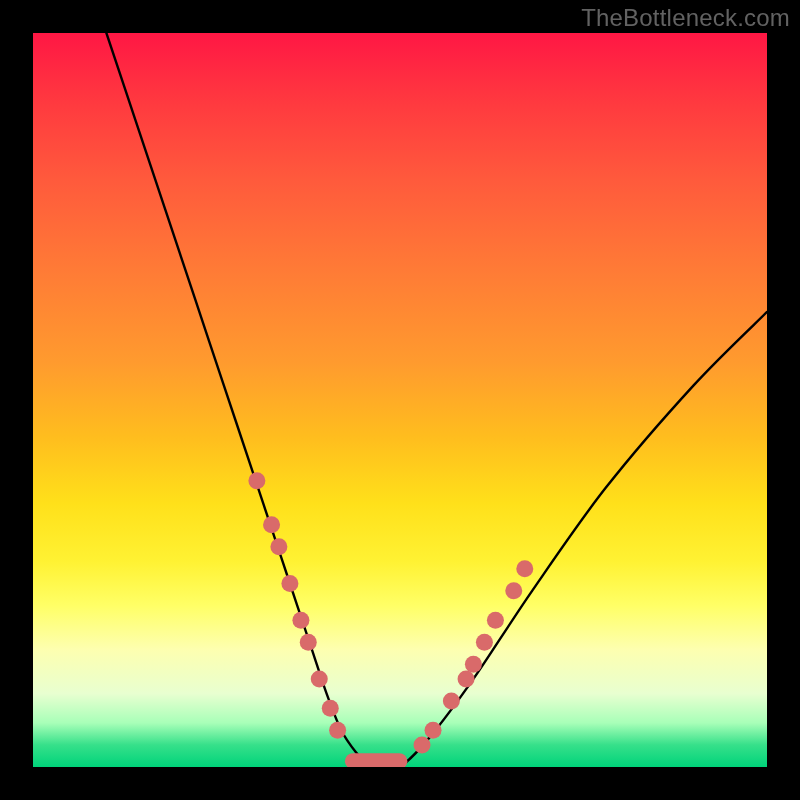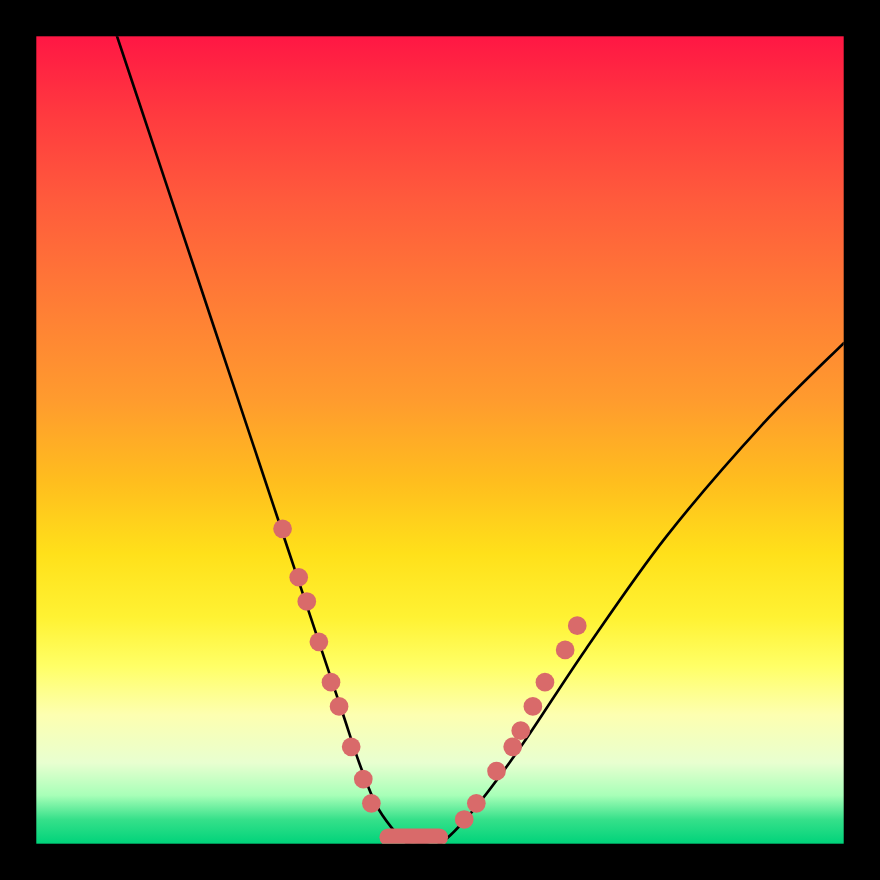--- a/index.html
+++ b/index.html
@@ -86,13 +86,14 @@
           <circle cx="451.40999999999997" cy="609.22" r="8.5" fill="#d96a6a"></circle>
           <circle cx="462.42" cy="587.2" r="8.5" fill="#d96a6a"></circle>
           <circle cx="480.77000000000004" cy="557.84" r="8.5" fill="#d96a6a"></circle>
           <circle cx="491.78000000000003" cy="535.8199999999999" r="8.5" fill="#d96a6a"></circle>
         </g>
       <g id="bar-layer">
           <rect x="311.95" y="720.128" width="62.39000000000004" height="16" rx="8" ry="8" fill="#d96a6a"></rect>
         </g>
     </svg>
   </div>
+  <div class="watermark">TheBottleneck.com</div>
 </div>
 
 </body></html>

